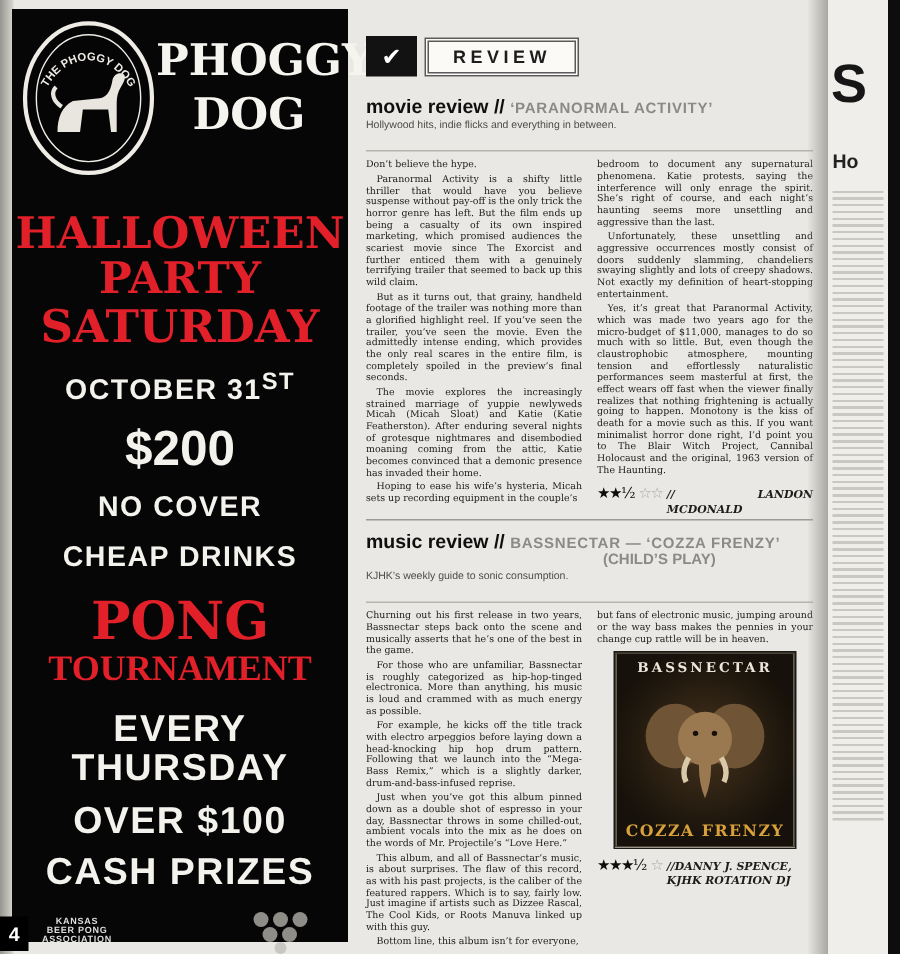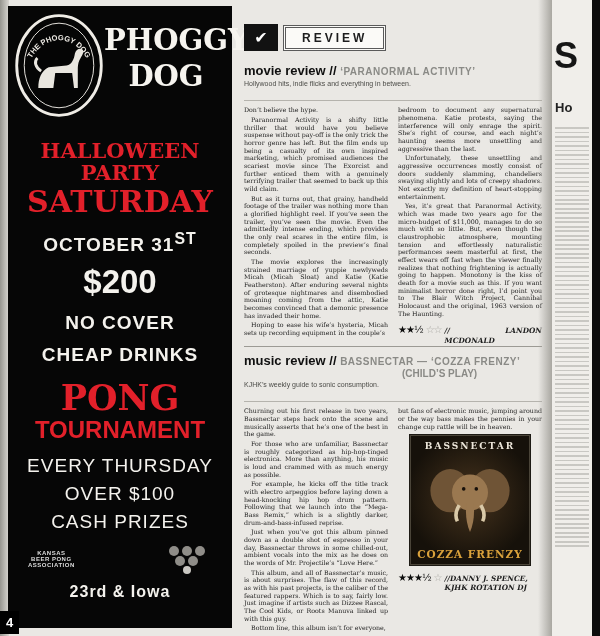--- a/index.html
+++ b/index.html
@@ -13,29 +13,29 @@
   .n-word{font-size:13px;font-weight:bold;color:#222;margin:26px 0 0 3px;}
   .greek{margin:12px 0 0 3px;width:34px;height:420px;background:repeating-linear-gradient(#bfbeb9 0 1.5px,transparent 1.5px 4.5px);opacity:.8;}
   .pagenum{position:absolute;left:0;top:611px;width:19px;height:23px;background:#000;color:#fff;font-weight:bold;font-size:13px;line-height:23px;text-align:center;}
 
   
   .ad{position:absolute;left:8px;top:6px;width:224px;height:622px;background:#060606;color:#f4f2ed;text-align:center;}
   .logo{position:absolute;top:4px;left:4px;width:94px;height:110px;}
   .ad-title{position:absolute;top:16px;left:96px;right:4px;font-family:"DejaVu Serif",serif;font-weight:bold;font-size:29px;line-height:36px;color:#f6f4ef;}
   .ad-body{position:absolute;top:134px;left:0;right:0;}
   .ad-body div{line-height:1.05;}
-  .l-hall{color:var(--red);font-family:"DejaVu Serif",serif;font-weight:bold;font-size:21px;}
+  .l-hall{color:var(--red);font-family:"DejaVu Serif",serif;font-weight:bold;font-size:29px;}
   .l-sat{color:var(--red);font-family:"DejaVu Serif",serif;font-weight:bold;font-size:30px;margin-top:2px;text-align:center;}
   .l-oct{font-weight:bold;font-size:19px;margin-top:13px;letter-spacing:1px;}
   .l-200{font-weight:bold;font-size:33px;margin-top:10px;}
   .l-cc{font-weight:bold;font-size:19px;margin-top:11px;letter-spacing:1px;}
   .l-nc,.l-cd{font-weight:bold;font-size:19px;margin-top:13px;letter-spacing:1px;}
   .l-pong{color:var(--red);font-family:"DejaVu Serif",serif;font-weight:bold;font-size:35px;margin-top:15px;}
-  .l-tour{color:var(--red);font-family:Liberation Sans, sans-serif;font-weight:bold;font-size:24px;}
-  .l-ev,.l-ov,.l-cash{font-weight:normal;font-size:19px;margin-top:8px;letter-spacing:1px;}
+  .l-tour{color:var(--red);font-family:Liberation Serif, serif;font-weight:bold;font-size:24px;}
+  .l-ev,.l-ov,.l-cash{font-weight:bold;font-size:25px;margin-top:8px;letter-spacing:1px;}
   .l-ev{margin-top:14px;}
   .assoc{display:flex;justify-content:space-between;align-items:center;padding:0 20px;margin-top:12px;}
   .assoc-text{font-size:6px;color:#ddd;text-align:center;line-height:1.5;font-weight:bold;letter-spacing:.5px;}
   .l-addr{font-weight:bold;font-size:16px;margin-top:10px;letter-spacing:1px;}
 
   
   .rev-header{position:absolute;left:244px;top:24px;display:flex;align-items:center;}
   .check{width:34px;height:27px;background:#121212;color:#fff;font-size:16px;display:flex;align-items:center;justify-content:center;}
   .review-box{margin-left:5px;border:3px double #5a5a5a;background:#fbfaf7;padding:3px 16px;font-weight:bold;font-size:12px;letter-spacing:3px;color:#1d1d1d;}
 

